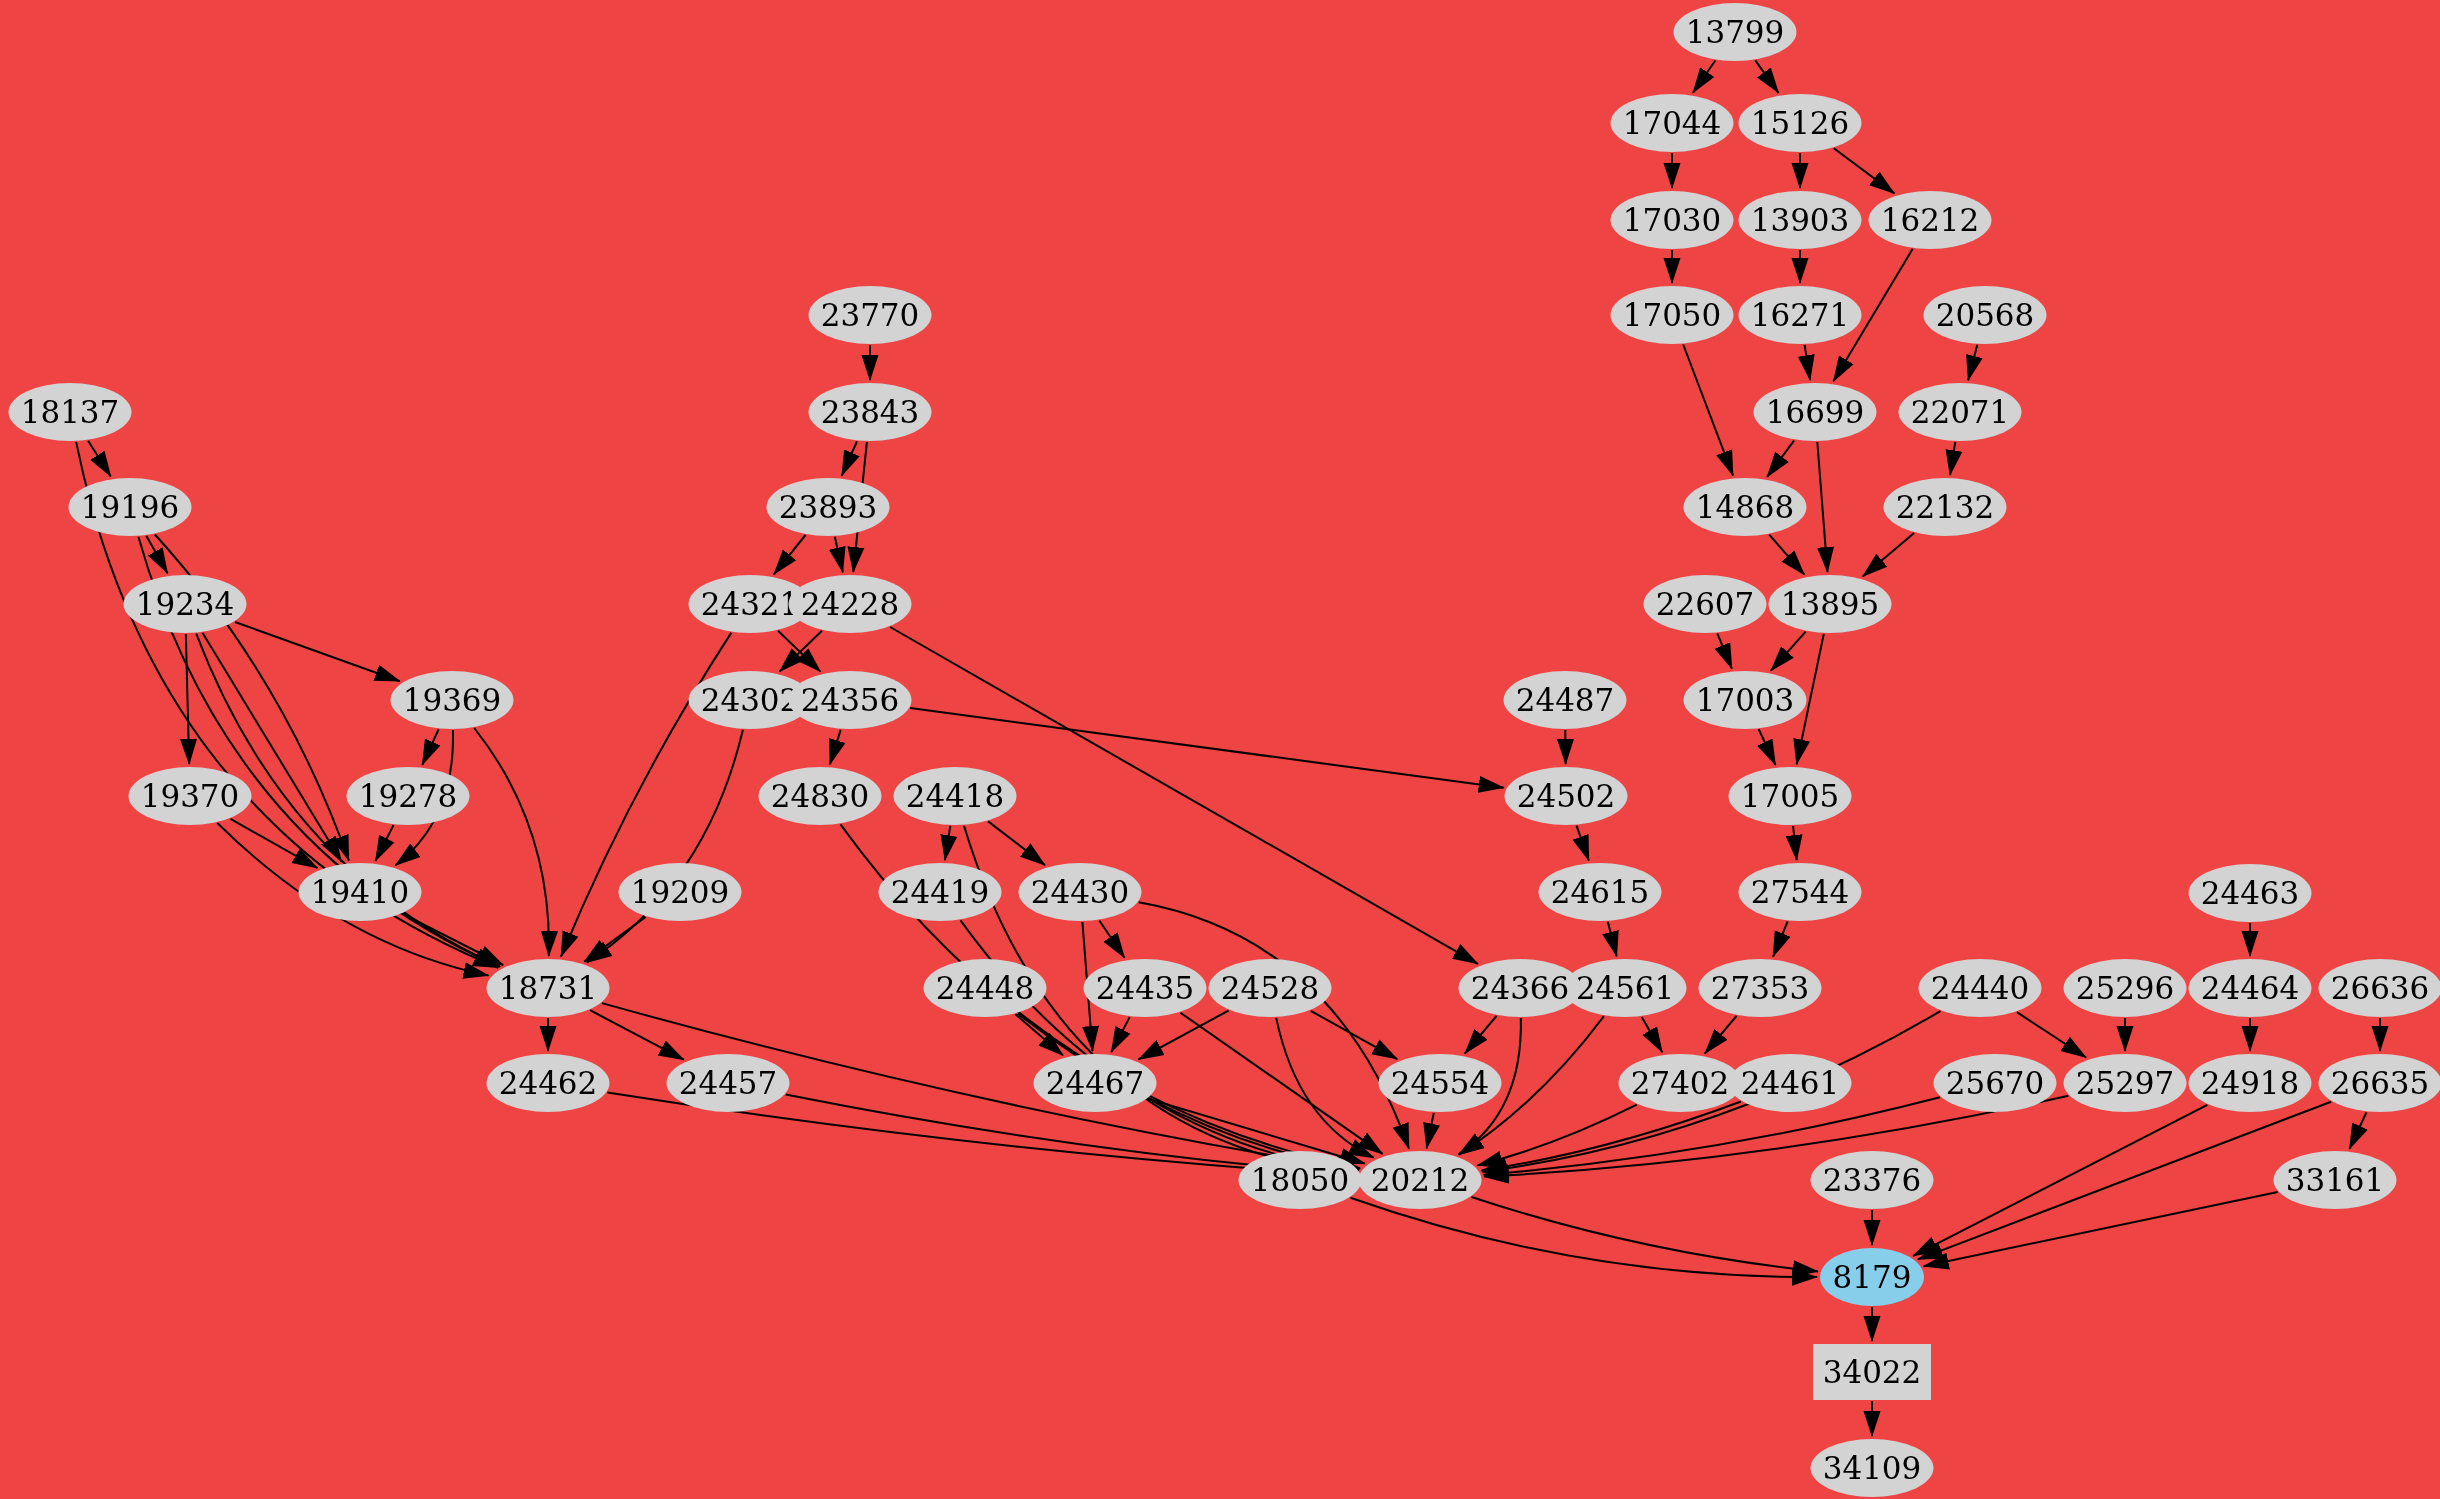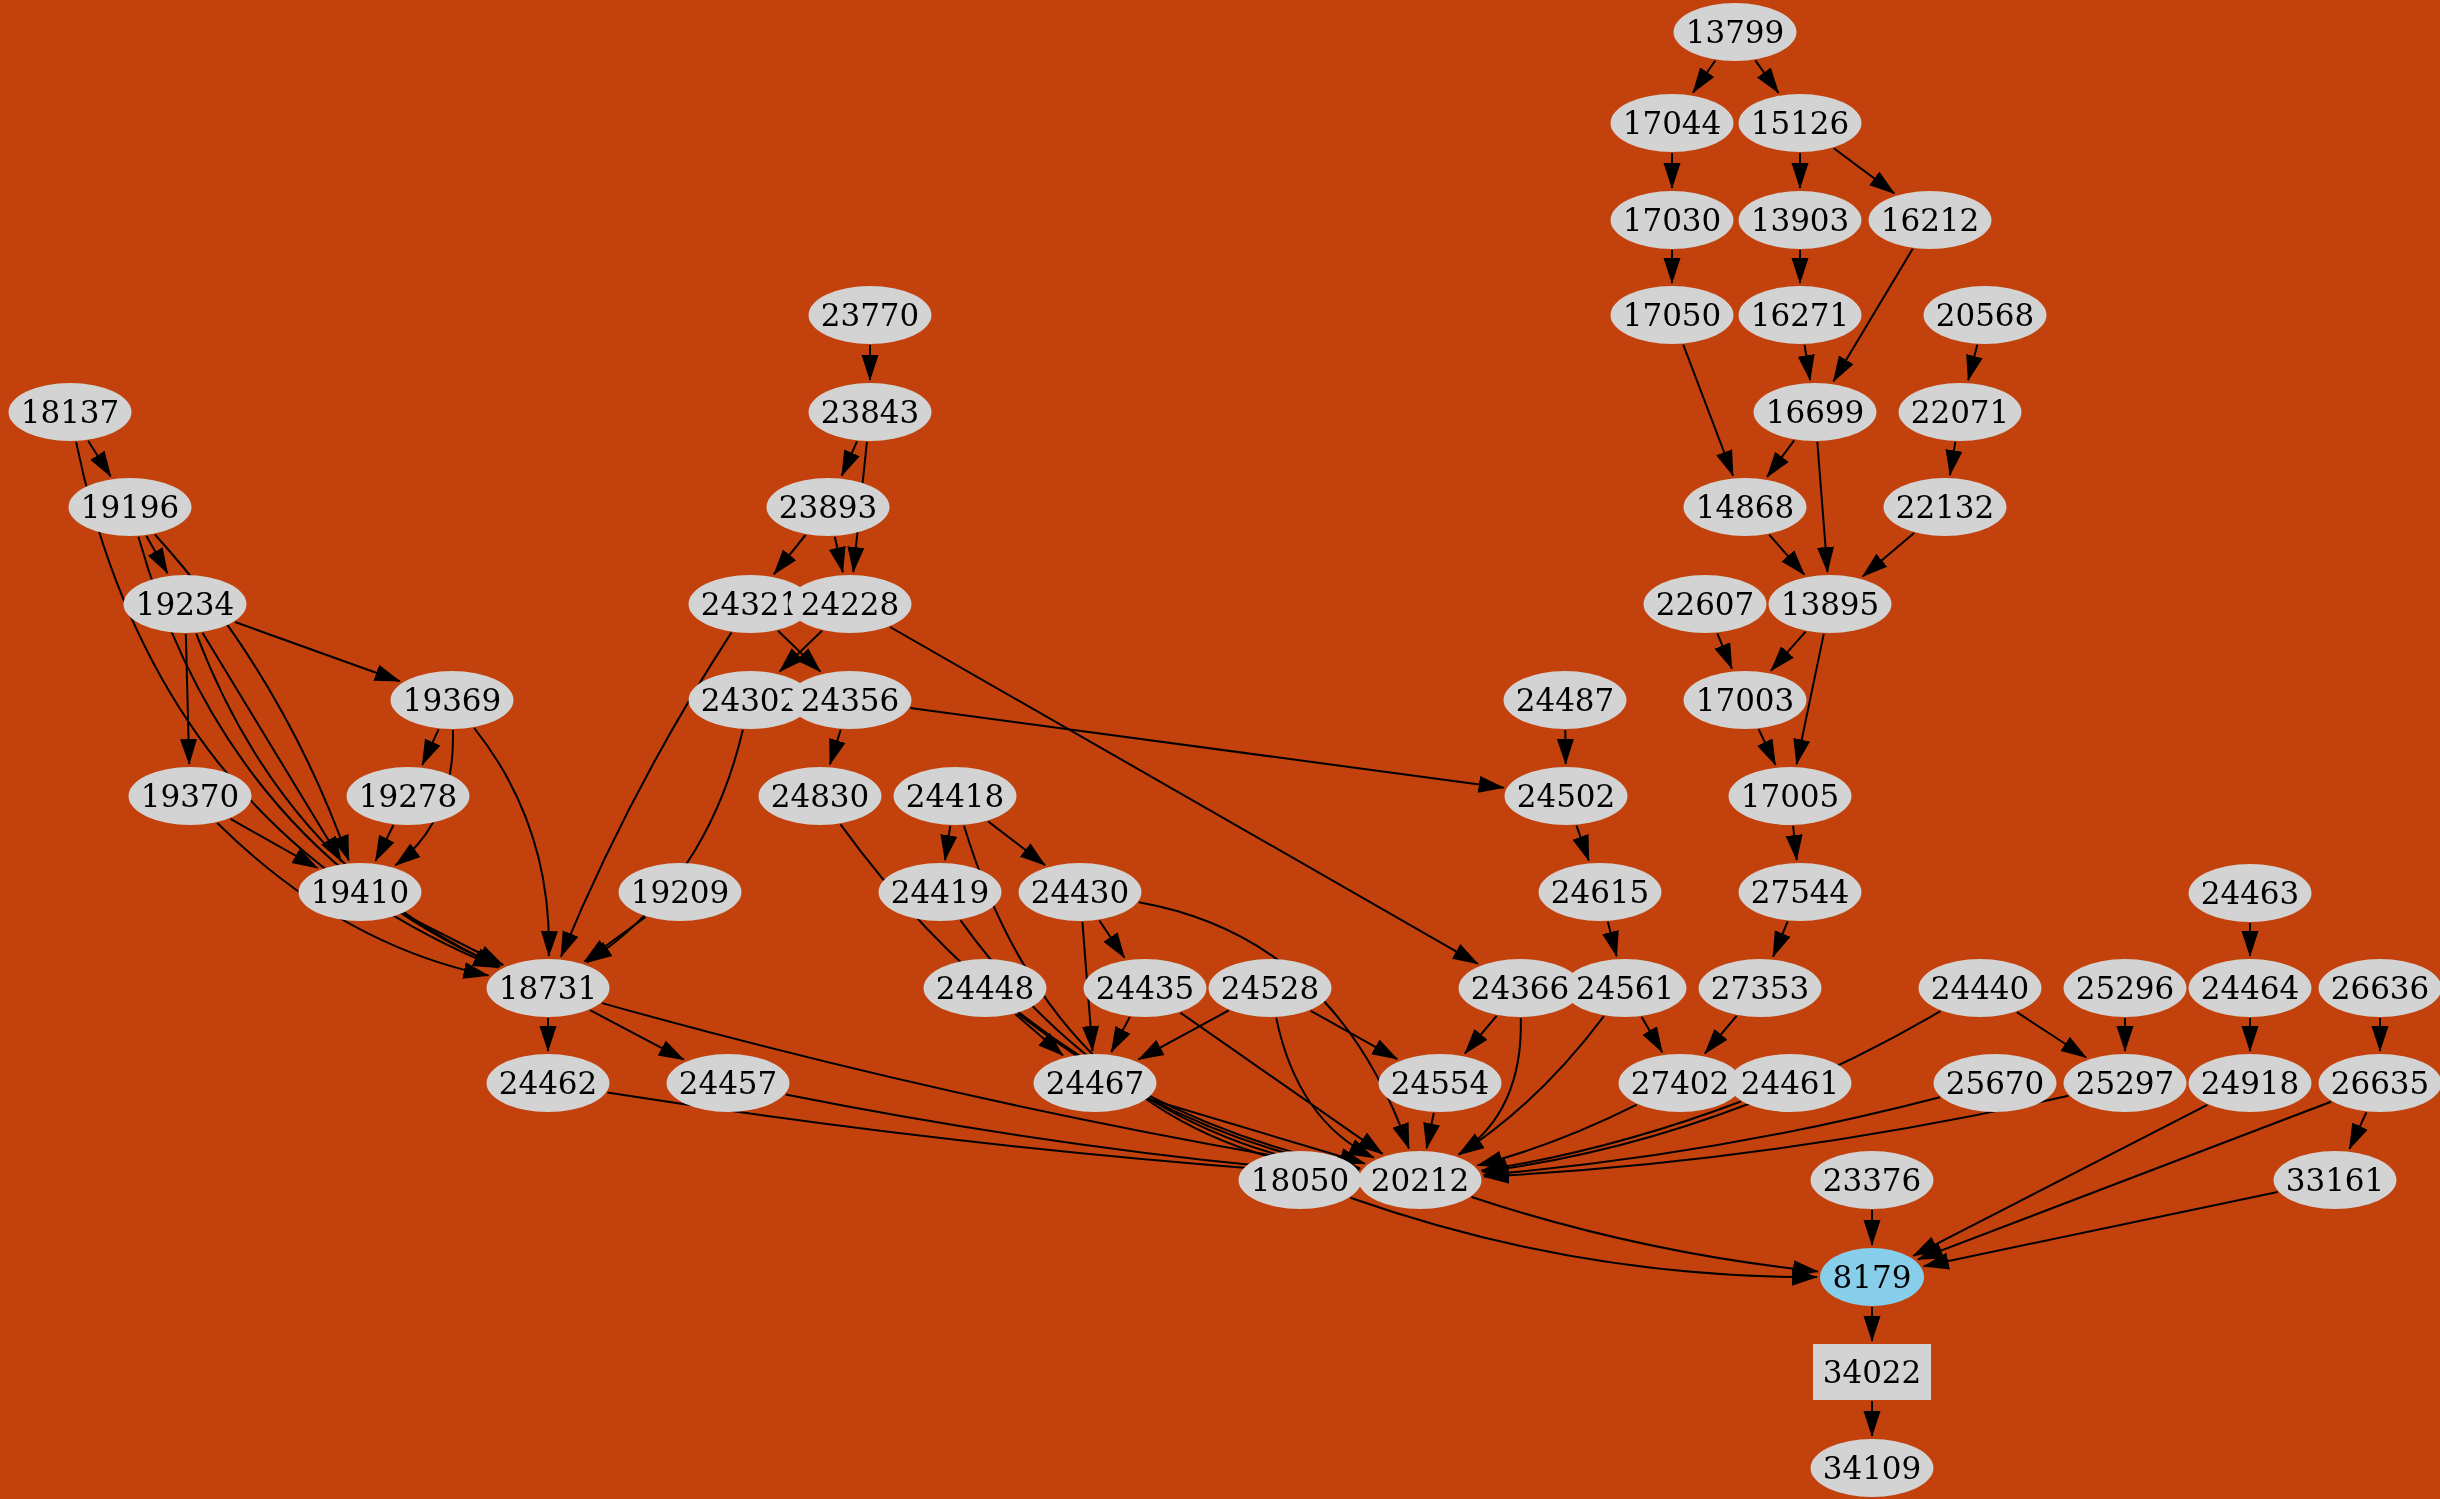--- a/index.html
+++ b/index.html
@@ -1,20 +1,20 @@
 <!DOCTYPE html>
 <html><head>
 <meta charset="utf-8">
 <style>
   html, body { margin: 0; padding: 0; background: #ffffff; }
   #stage {
     position: relative;
     width: 2440px;
     height: 1499px;
-    background: #c2410c;
+    background: #ef4444;
     font-family: "DejaVu Serif", "Liberation Serif", serif;
   }
   #graph-svg { position: absolute; left: 0; top: 0; }
   .edge-path { fill: none; stroke: #000000; stroke-width: 2; }
   .node-label {
     font-family: "DejaVu Serif", "Liberation Serif", serif;
     font-size: 31px;
     fill: #000000;
     text-anchor: middle;
     pointer-events: none;

